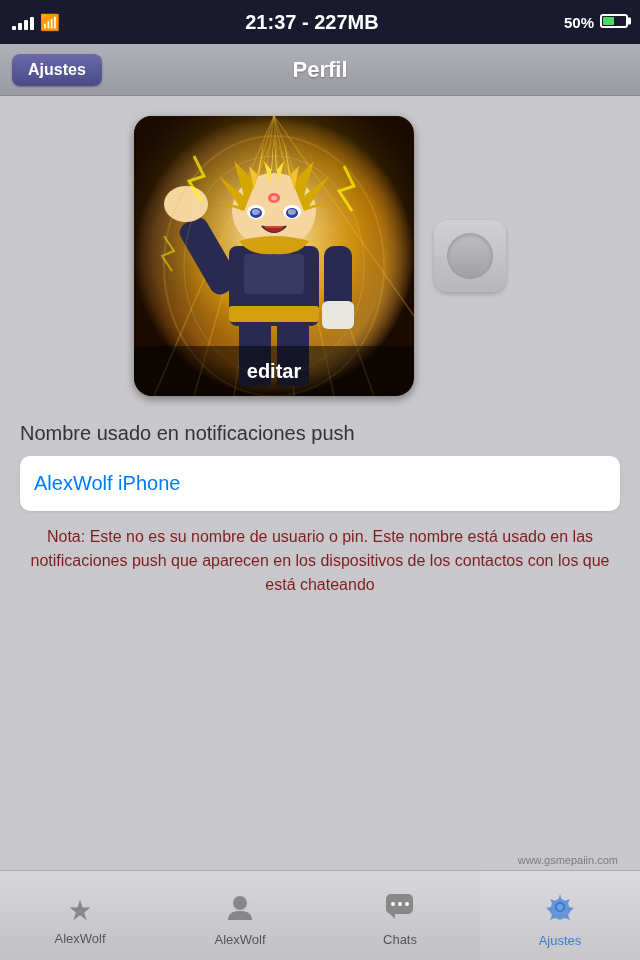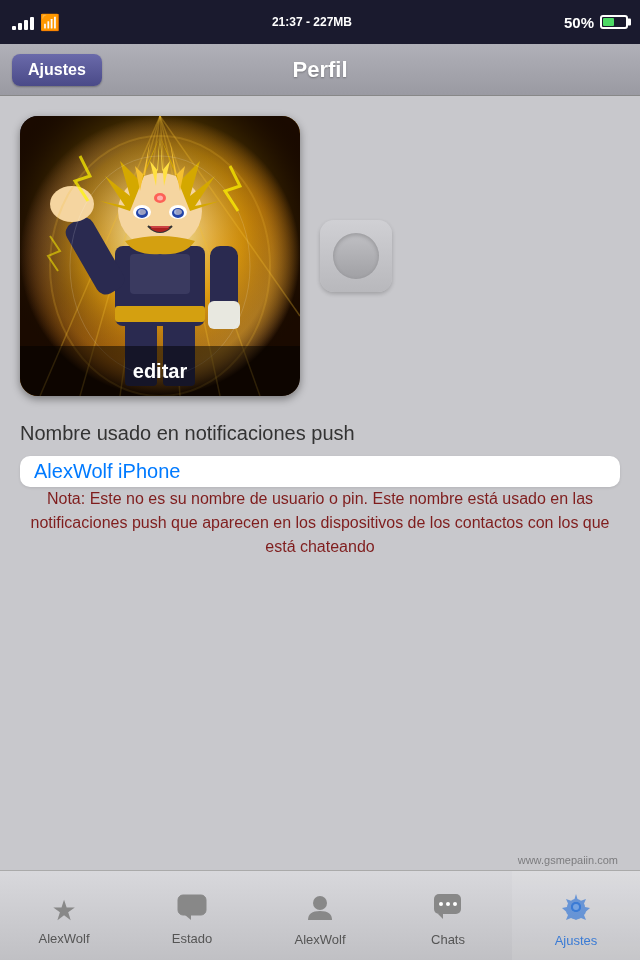--- a/index.html
+++ b/index.html
@@ -35,26 +35,26 @@
       align-items: flex-end;
       gap: 2px;
       height: 16px;
     }
     .signal-bar {
       background: white;
       width: 4px;
       border-radius: 1px;
     }
     .status-center {
-      font-size: 12px;
+      font-size: 20px;
       font-weight: bold;
     }
     .status-right {
       display: flex;
-      align-items: center;
+      align-items: flex-start;
       gap: 6px;
       font-size: 15px;
     }
     .battery {
       width: 28px;
       height: 14px;
       border: 2px solid white;
       border-radius: 3px;
       position: relative;
       display: flex;
@@ -114,20 +114,21 @@
     .main-content {
       width: 640px;
       background: #c8c8cc;
       padding: 20px 20px 0 20px;
     }
 
     
     .avatar-section {
       display: flex;
       align-items: center;
+      justify-content: center;
       gap: 20px;
       margin-bottom: 24px;
     }
     .avatar-wrapper {
       position: relative;
       width: 280px;
       height: 280px;
     }
     .avatar-img {
       width: 280px;
@@ -182,25 +183,26 @@
       color: #333;
       margin-bottom: 10px;
       line-height: 1.3;
     }
 
     
     .input-field {
       width: 100%;
       background: white;
       border-radius: 10px;
-      padding: 4px 14px;
+      padding: 16px 14px;
       font-size: 20px;
       color: #007aff;
       border: none;
       outline: none;
+      margin-bottom: 14px;
       box-shadow: 0 1px 3px rgba(0,0,0,0.1);
     }
 
     
     .note-text {
       font-size: 16px;
       color: #7f1d1d;
       text-align: center;
       line-height: 1.5;
       padding: 0 10px;
@@ -391,29 +393,20 @@
 
 <div class="watermark">www.gsmepaiin.com</div>
 
 <div class="tab-bar">
   <div class="tab-item">
     <span class="tab-icon">★</span>
     <span class="tab-label">AlexWolf</span>
   </div>
   <div class="tab-item">
     <span class="tab-icon">
-      <svg width="30" height="26" viewBox="0 0 30 26" fill="none">
-        <rect x="1" y="1" width="28" height="20" rx="5" fill="#888" stroke="#888"></rect>
-        <polygon points="8,21 14,26 14,21" fill="#888"></polygon>
-      </svg>
-    </span>
-    <span class="tab-label">Estado</span>
-  </div>
-  <div class="tab-item">
-    <span class="tab-icon">
       <svg width="28" height="28" viewBox="0 0 28 28" fill="none">
         <circle cx="14" cy="10" r="7" fill="#888"></circle>
         <path d="M2 27 Q2 18 14 18 Q26 18 26 27" fill="#888"></path>
       </svg>
     </span>
     <span class="tab-label">AlexWolf</span>
   </div>
   <div class="tab-item">
     <span class="tab-icon">
       <svg width="30" height="28" viewBox="0 0 30 28" fill="none">

